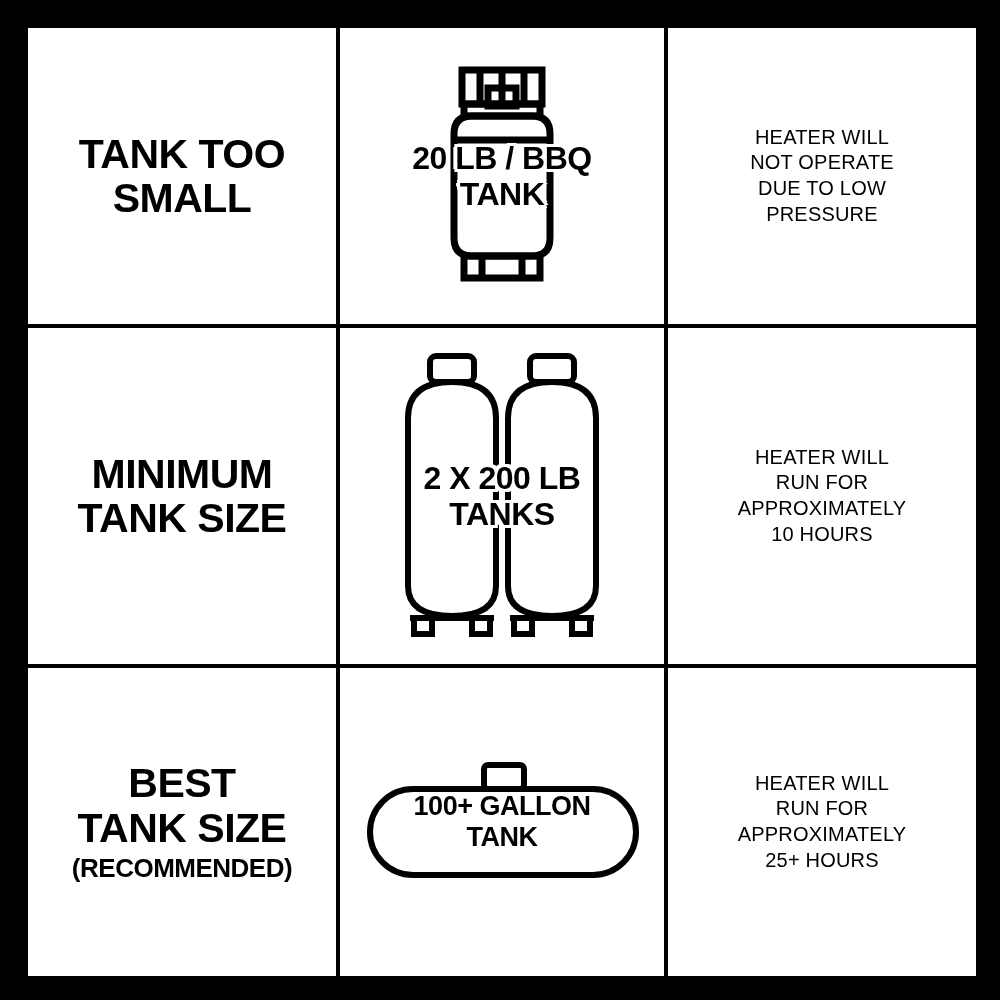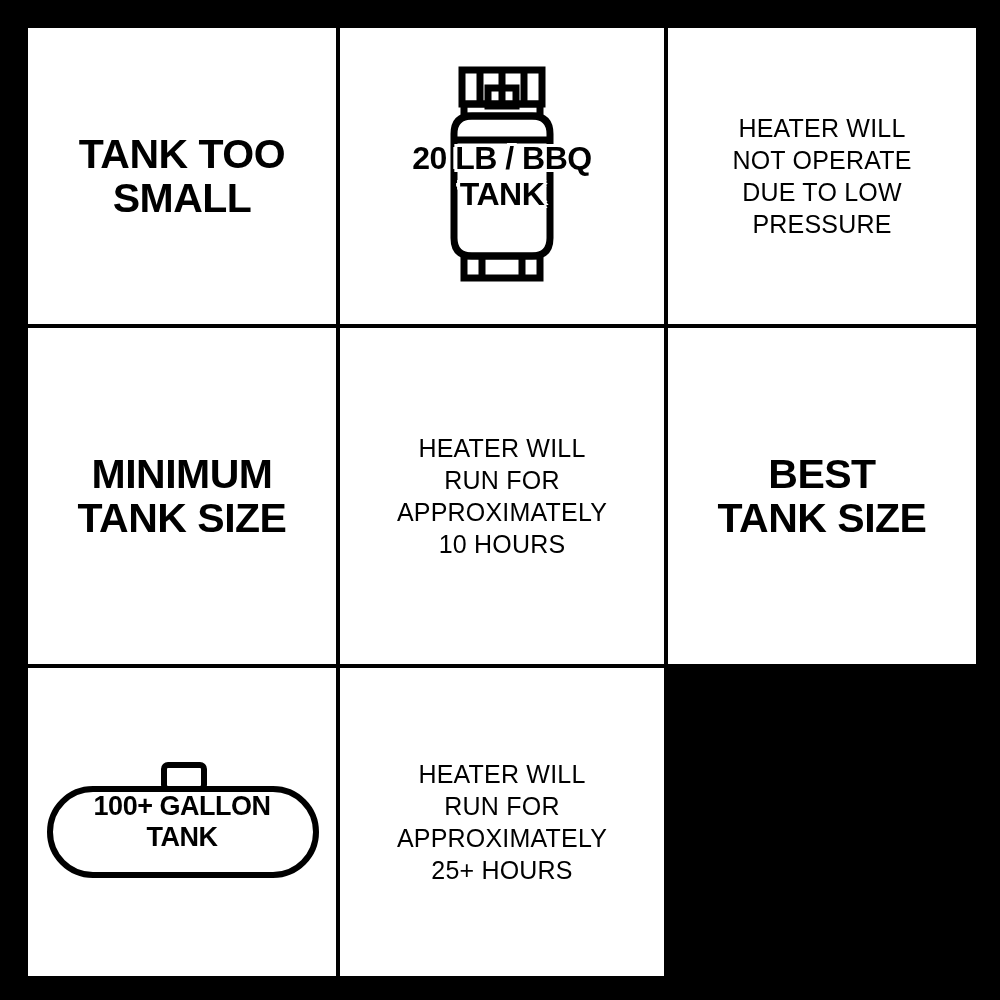--- a/index.html
+++ b/index.html
@@ -94,21 +94,21 @@
   }
   .icon-caption.small {
     font-size: 27px;
   }
 
   
   .desc-cell {
     padding: 6px 10px;
   }
   .desc-text {
-    font-size: 25px;
+    font-size: 20px;
     line-height: 1.28;
     letter-spacing: 0.2px;
     text-transform: uppercase;
     white-space: pre-line;
   }
 </style>
 </head>
 <body>
 
 <div class="chart-frame">
@@ -152,31 +152,54 @@
 NOT OPERATE
 DUE TO LOW
 PRESSURE</div>
     </div>
 
     <div class="cell label-cell">
       <div class="label-text">MINIMUM
 TANK SIZE</div>
     </div>
 
+    <div class="cell icon-cell">
+      <div class="icon-wrap">
+        <svg width="220" height="300" viewBox="0 0 220 300" aria-hidden="true">
+          <g fill="none" stroke="#000" stroke-width="6">
+
+            <rect x="38" y="10" width="44" height="26" rx="6"></rect>
+            <path d="M16 72 q0 -36 44 -36 q44 0 44 36 v168 q0 30 -44 30 q-44 0 -44 -30 z"></path>
+            <path d="M18 272 h84"></path>
+            <rect x="22" y="272 " width="18" height="16"></rect>
+            <rect x="80" y="272" width="18" height="16"></rect>
+
+            <rect x="138" y="10" width="44" height="26" rx="6"></rect>
+            <path d="M116 72 q0 -36 44 -36 q44 0 44 36 v168 q0 30 -44 30 q-44 0 -44 -30 z"></path>
+            <path d="M118 272 h84"></path>
+            <rect x="122" y="272" width="18" height="16"></rect>
+            <rect x="180" y="272" width="18" height="16"></rect>
+          </g>
+        </svg>
+      </div>
+      <div class="icon-caption">2 x 200 LB
+TANKS</div>
+    </div>
 
     <div class="cell desc-cell">
       <div class="desc-text">HEATER WILL
 RUN FOR
 APPROXIMATELY
 10 HOURS</div>
     </div>
 
     <div class="cell label-cell">
       <div class="label-text">BEST
 TANK SIZE</div>
+      <div class="label-sub">(RECOMMENDED)</div>
     </div>
 
     <div class="cell icon-cell">
       <div class="icon-wrap">
         <svg width="300" height="150" viewBox="0 0 300 150" aria-hidden="true">
           <g fill="none" stroke="#000" stroke-width="6">
 
             <rect x="132" y="18" width="40" height="24" rx="4"></rect>
 
             <rect x="18" y="42" width="266" height="86" rx="43"></rect>

